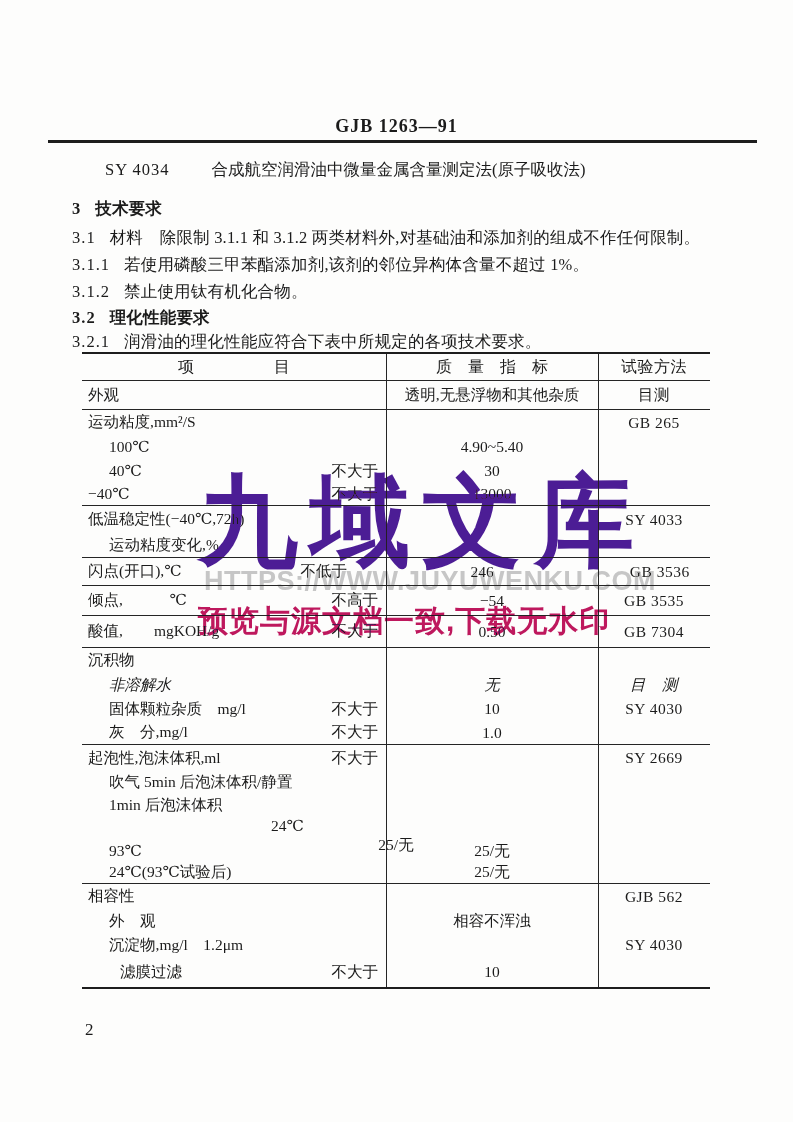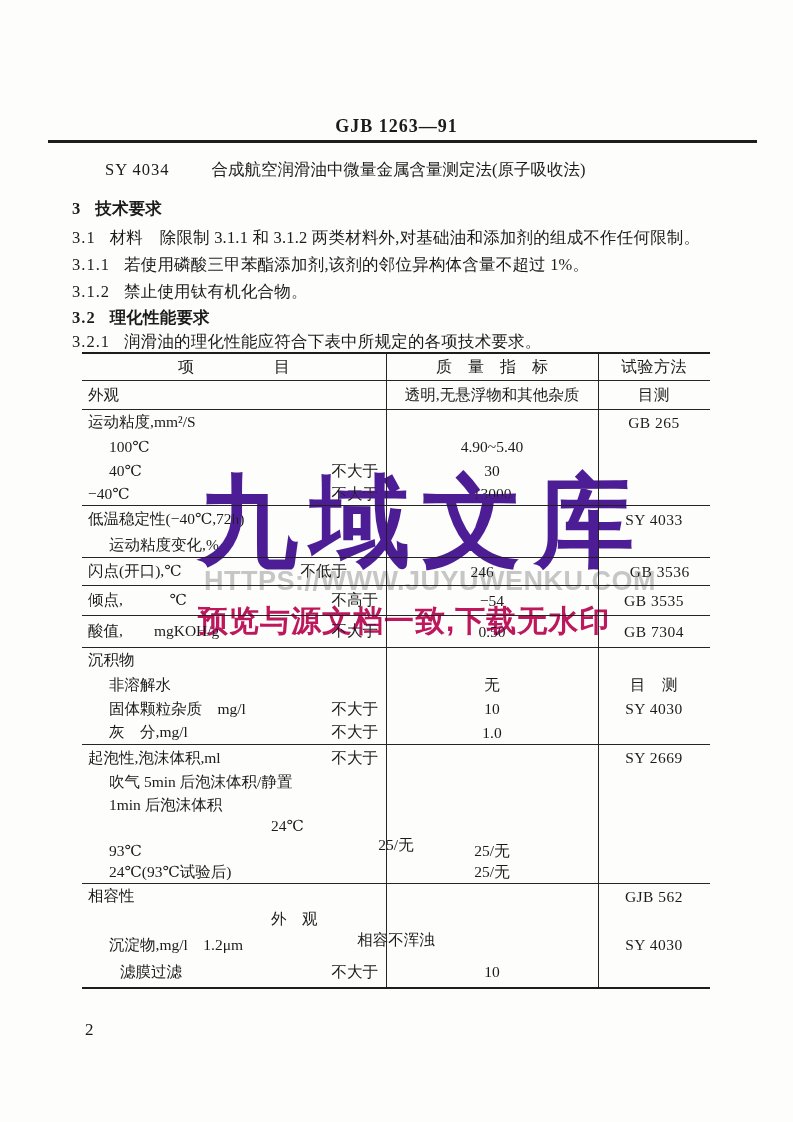--- a/index.html
+++ b/index.html
@@ -178,21 +178,21 @@
           <div class="c2">0.50</div>
           <div class="c3">GB 7304</div>
         </div>
         <div class="trow" style="height: 25px;">
           <div class="c1">
             <span class="item">沉积物</span>
           </div>
           <div class="c2"></div>
           <div class="c3"></div>
         </div>
-        <div class="trow" style="height: 24px;">
+        <div class="trow" style="height: 24px; font-style: italic;">
           <div class="c1 ind1">
             <span class="item">非溶解水</span>
           </div>
           <div class="c2">无</div>
           <div class="c3">目　测</div>
         </div>
         <div class="trow" style="height: 24px;">
           <div class="c1 ind1">
             <span class="item">固体颗粒杂质　mg/l</span>
             <span class="qual">不大于</span>
@@ -251,21 +251,21 @@
           <div class="c2">25/无</div>
           <div class="c3"></div>
         </div>
         <div class="trow" style="height: 25px;">
           <div class="c1">
             <span class="item">相容性</span>
           </div>
           <div class="c2"></div>
           <div class="c3">GJB 562</div>
         </div>
-        <div class="trow" style="height: 24px; flex-direction: column;">
+        <div class="trow" style="height: 24px;">
           <div class="c1 ind1">
             <span class="item">外　观</span>
           </div>
           <div class="c2">相容不浑浊</div>
           <div class="c3"></div>
         </div>
         <div class="trow" style="height: 24px;">
           <div class="c1 ind1">
             <span class="item">沉淀物,mg/l　1.2μm</span>
           </div>

